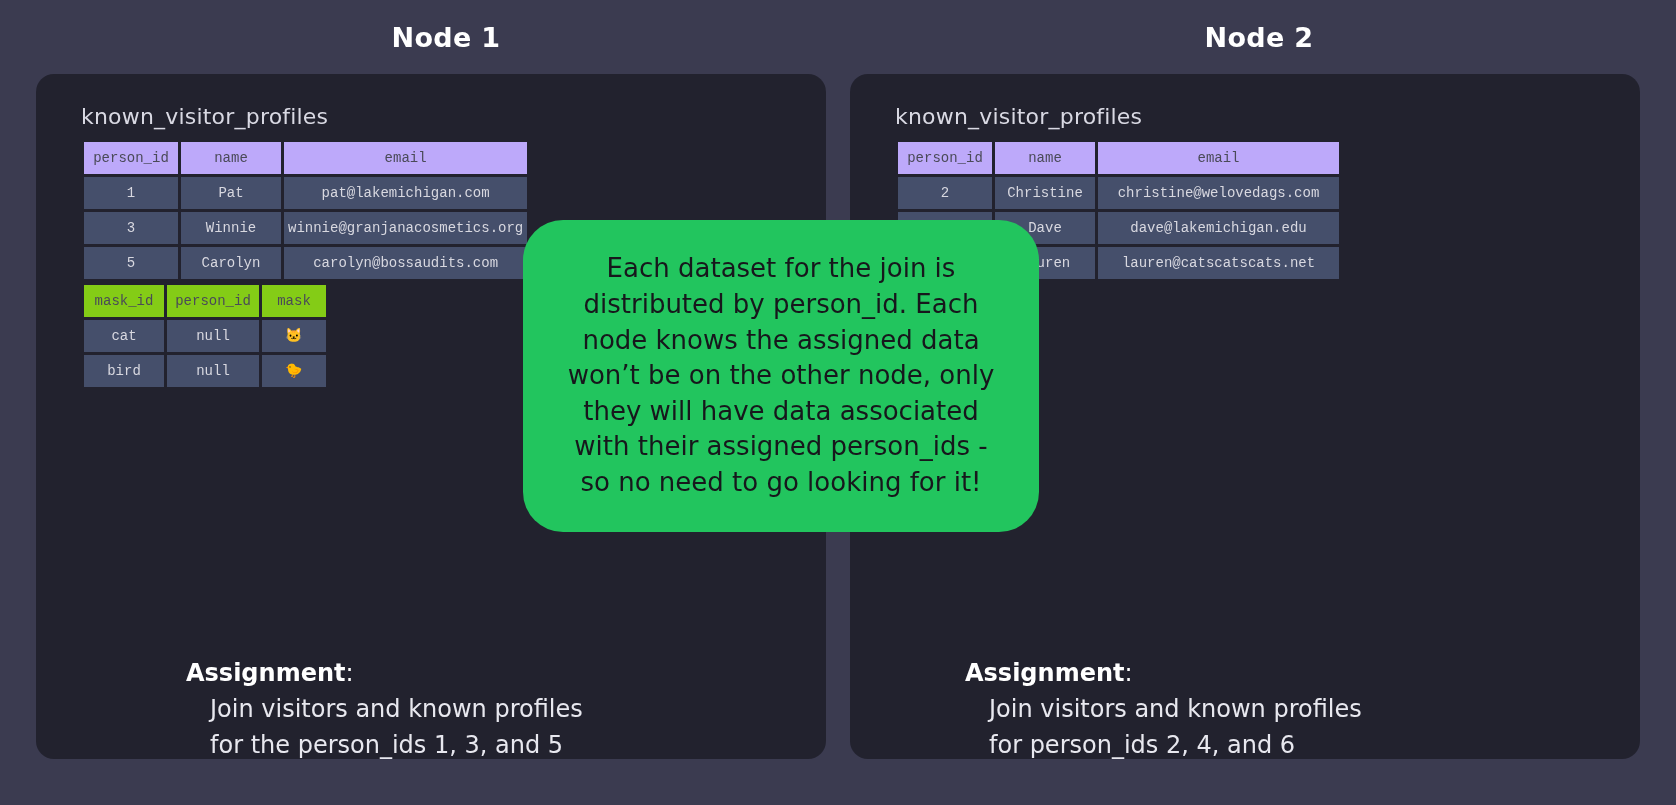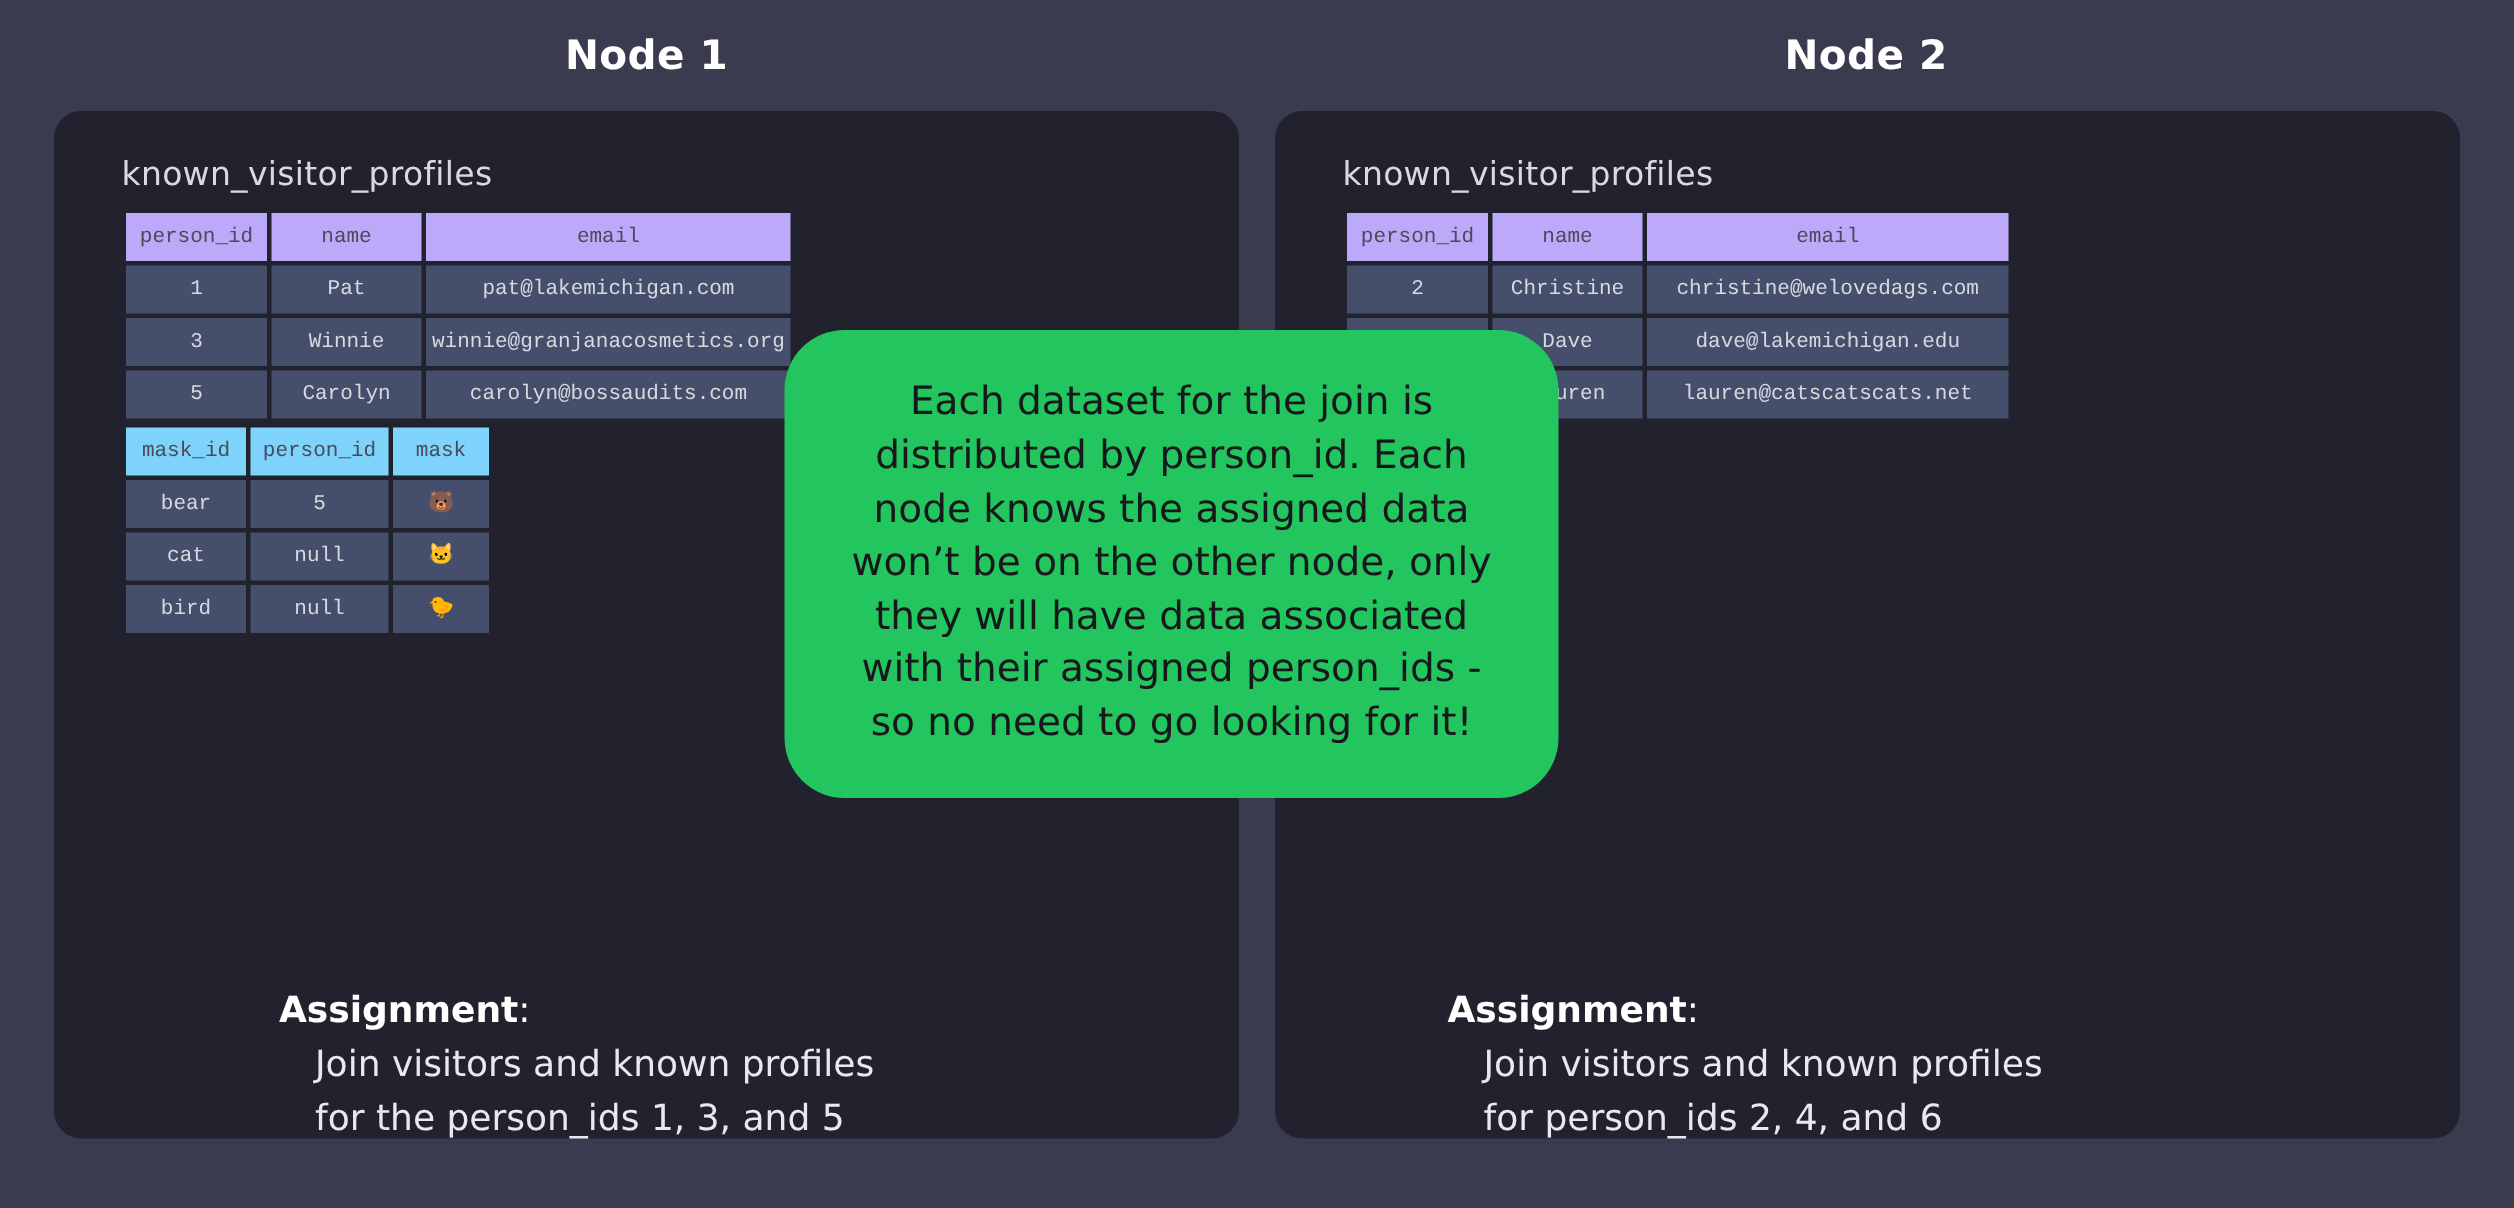--- a/index.html
+++ b/index.html
@@ -12,21 +12,21 @@
     background: #3b3b50;
     font-family: "DejaVu Sans", "Liberation Sans", sans-serif;
     overflow: hidden;
     position: relative;
   }
 
   
   .node-titles {
     position: absolute;
     top: 0;
-    left: 1px;
+    left: 16px;
     width: 1492px;
     height: 72px;
   }
   .node-title {
     position: absolute;
     top: 22px;
     font-size: 27px;
     font-weight: bold;
     color: #ffffff;
     letter-spacing: 0.3px;
@@ -81,21 +81,21 @@
     background: #454f6b;
     padding: 0 4px;
     overflow: hidden;
     white-space: nowrap;
   }
   table.grid thead td {
     color: #4a4a58;
     font-size: 14px;
   }
   table.profiles thead td { background: #bda9fa; }
-  table.visitors thead td { background: #7dd3fc; }
+  table.visitors thead td { background: #84cc16; }
 
   td.emoji { font-size: 19px; line-height: 1; }
 
   .col-pid    { width: 86px; }
   .col-name   { width: 92px; }
   .col-email  { width: 233px; }
   .col-maskid { width: 72px; }
   .col-vpid   { width: 84px; }
   .col-mask   { width: 56px; }
 
@@ -189,25 +189,20 @@
     <table class="grid visitors">
       <thead>
         <tr>
           <td class="col-maskid">mask_id</td>
           <td class="col-vpid">person_id</td>
           <td class="col-mask">mask</td>
         </tr>
       </thead>
       <tbody>
         <tr>
-          <td class="col-maskid">bear</td>
-          <td class="col-vpid">5</td>
-          <td class="col-mask emoji">🐻</td>
-        </tr>
-        <tr>
           <td class="col-maskid">cat</td>
           <td class="col-vpid">null</td>
           <td class="col-mask emoji">🐱</td>
         </tr>
         <tr>
           <td class="col-maskid">bird</td>
           <td class="col-vpid">null</td>
           <td class="col-mask emoji">🐤</td>
         </tr>
       </tbody>

